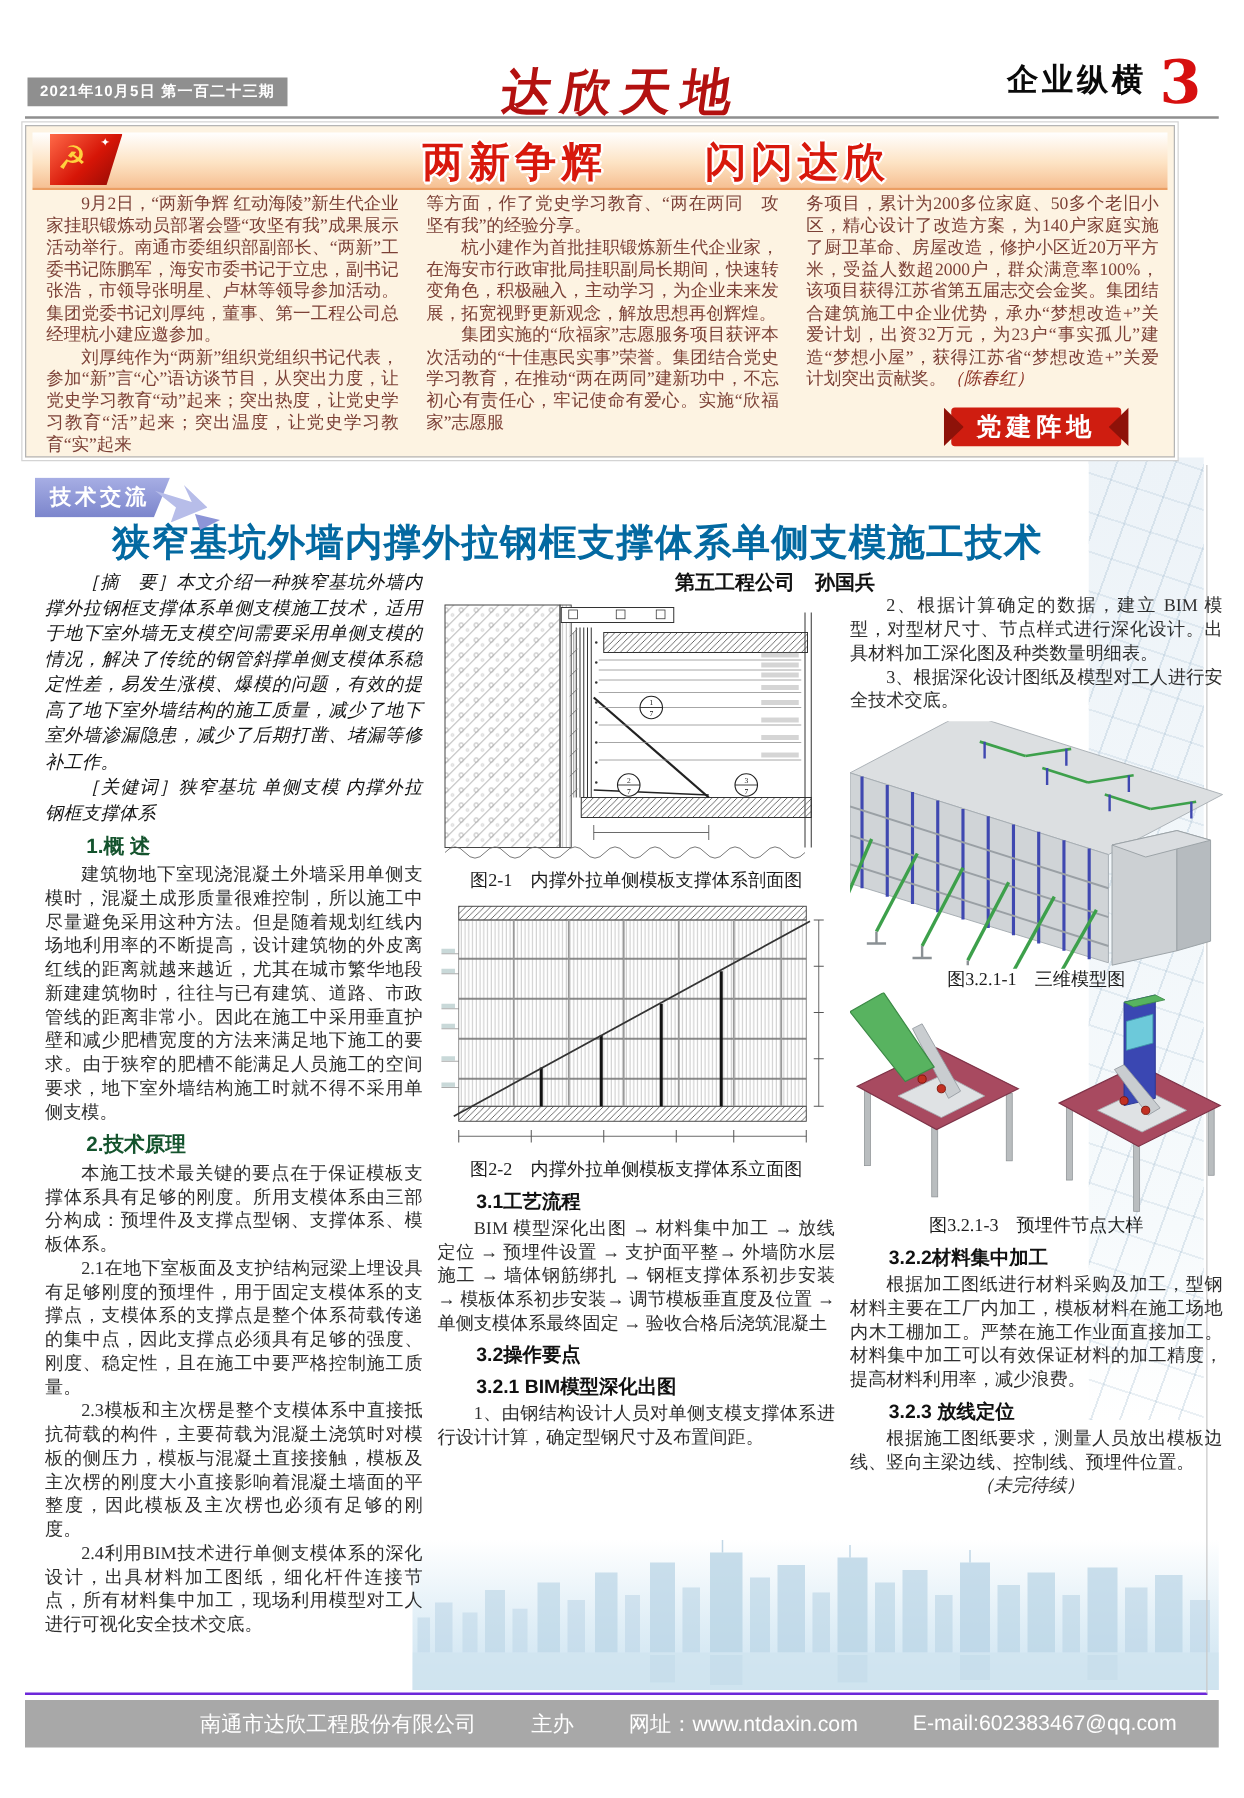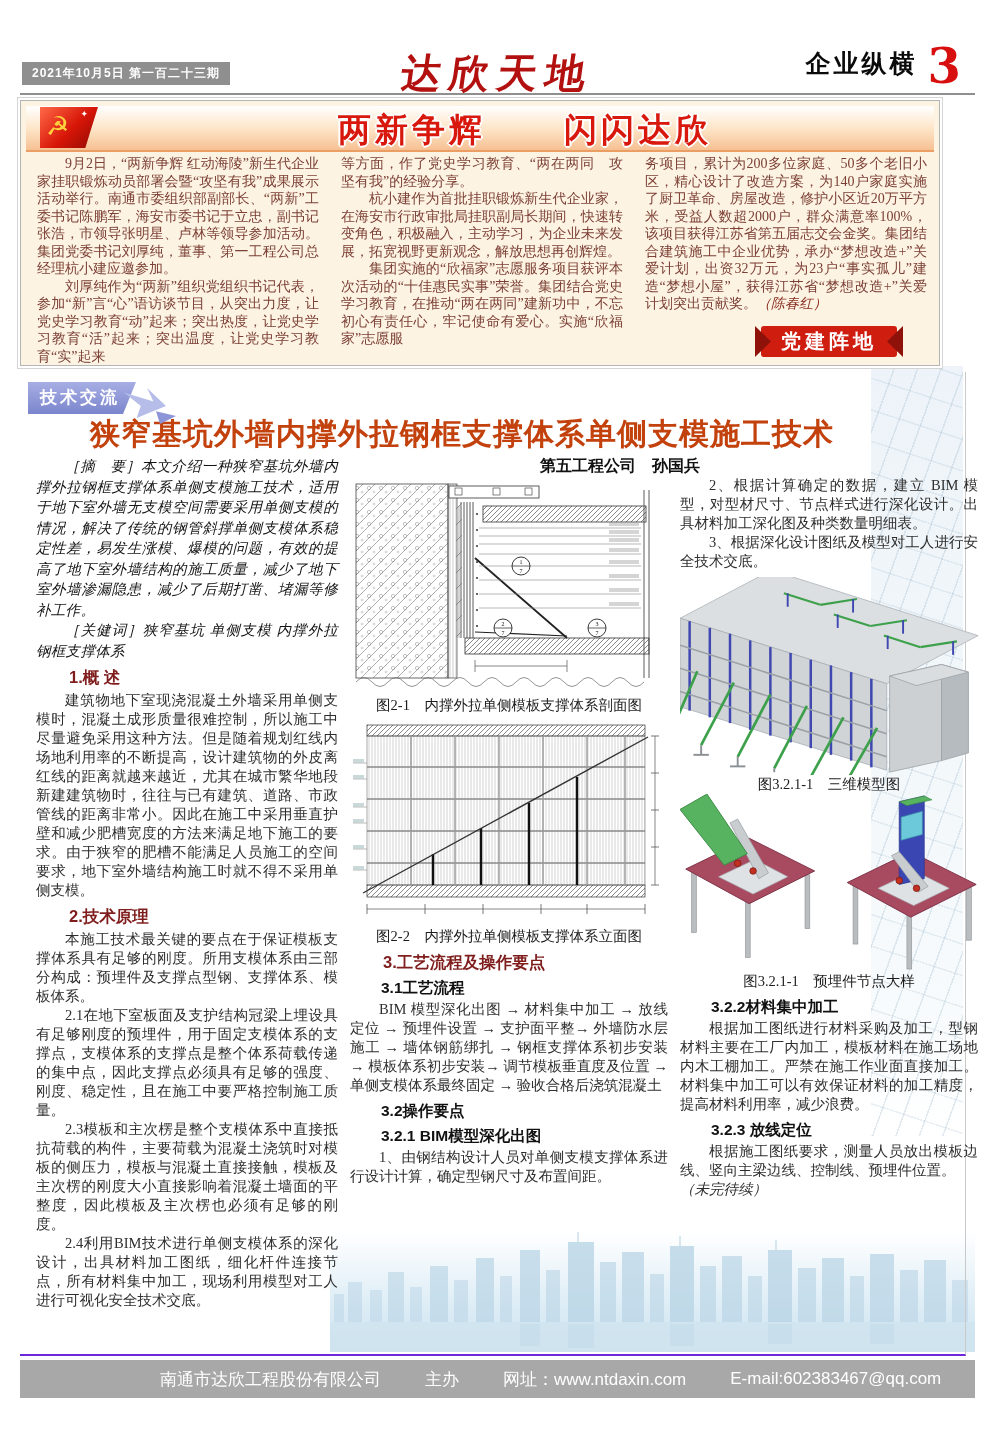--- a/index.html
+++ b/index.html
@@ -55,36 +55,36 @@
   .tech-tag{position:absolute;left:8px;top:10px;z-index:3;}
   .tech-tag .ribbon{display:inline-block;background:linear-gradient(180deg,#a7aee4,#7b85cc);
         color:#fff;font-family:"Liberation Sans",sans-serif;font-weight:bold;font-size:17px;
         letter-spacing:3px;padding:4px 16px 5px 12px;clip-path:polygon(0 0,100% 0,88% 100%,0 100%);}
   .tech-tag .arrow1{position:absolute;left:96px;top:6px;width:42px;height:30px;background:#b7bde9;
         clip-path:polygon(0 15%,70% 45%,55% 0,100% 60%,30% 100%,40% 60%);}
   .tech-tag .arrow2{position:absolute;left:128px;top:26px;width:20px;height:16px;background:#8d95d8;
         clip-path:polygon(0 20%,100% 50%,20% 100%);}
   .tech-title{position:absolute;left:70px;right:140px;top:42px;text-align:center;z-index:2;
               font-family:"Liberation Sans",sans-serif;font-weight:bold;font-size:30px;
-              color:#c2410c;letter-spacing:1px;white-space:nowrap;}
+              color:#0369a1;letter-spacing:1px;white-space:nowrap;}
   .tech-author{position:absolute;left:470px;width:260px;top:84px;text-align:center;z-index:2;
                font-weight:bold;font-size:16px;color:#111;}
   .tcol{position:absolute;z-index:2;font-size:14.5px;line-height:19px;color:#2e2e2e;text-align:justify;}
   .tcol p{margin:0;text-indent:2em;}
   .tcol1{left:16px;top:84px;width:302px;}
   .tcol2{left:330px;top:98px;width:318px;}
   .tcol3{left:660px;top:104px;width:298px;}
   .abstract,.keywords{font-style:italic;color:#141414;line-height:20.5px;letter-spacing:.3px;}
-  .h-blue{font-family:"Liberation Sans",sans-serif;font-weight:bold;color:#7f1d1d;
+  .h-blue{font-family:"Liberation Sans",sans-serif;font-weight:bold;color:#14532d;
           font-size:16.5px;margin:7px 0 4px;text-indent:2em;}
   .h-black{font-family:"Liberation Sans",sans-serif;font-weight:bold;color:#111;
            font-size:15.5px;margin:6px 0 3px;text-indent:2em;}
   .fig{display:block;margin:0 auto;}
   .fig-caption{text-align:center;font-size:14.5px;color:#1c1c1c;margin:3px 0 8px;text-indent:0 !important;}
-  .tbc{text-align:left;font-style:italic;padding-right:10px;margin-top:6px;text-indent:0 !important;}
+  .tbc{text-align:center;font-style:italic;padding-right:10px;margin-top:6px;text-indent:0 !important;}
   
   .skyline{position:absolute;left:330px;top:1232px;width:645px;height:120px;z-index:0;
            background:linear-gradient(180deg,rgba(222,238,247,0) 0%,rgba(214,233,244,.75) 55%,rgba(198,223,238,.9) 100%);}
   
   .footer{position:absolute;left:20px;top:1360px;width:955px;height:38px;background:#a8a8a8;
           color:#fff;display:flex;align-items:center;gap:44px;padding-left:140px;box-sizing:border-box;
           font-family:"Liberation Sans",sans-serif;font-size:17px;z-index:3;}
 </style>
 </head>
 <body>
@@ -302,21 +302,20 @@
           <line x1="14" y1="189" x2="14" y2="199"></line>
             <line x1="72" y1="189" x2="72" y2="199"></line>
           <line x1="130" y1="189" x2="130" y2="199"></line>
             <line x1="188" y1="189" x2="188" y2="199"></line>
           <line x1="234" y1="189" x2="234" y2="199"></line>
             <line x1="292" y1="189" x2="292" y2="199"></line>
         </g>
       </svg>
       <p class="fig-caption">图2-2　内撑外拉单侧模板支撑体系立面图</p>
 
-      <div class="h-blue">3.工艺流程及操作要点</div>
       <div class="h-black">3.1工艺流程</div>
       <p>BIM 模型深化出图 → 材料集中加工 → 放线定位 → 预埋件设置 → 支护面平整→ 外墙防水层施工 → 墙体钢筋绑扎 → 钢框支撑体系初步安装 → 模板体系初步安装→ 调节模板垂直度及位置 → 单侧支模体系最终固定 → 验收合格后浇筑混凝土</p>
       <div class="h-black">3.2操作要点</div>
       <div class="h-black">3.2.1 BIM模型深化出图</div>
       <p>1、由钢结构设计人员对单侧支模支撑体系进行设计计算，确定型钢尺寸及布置间距。</p>
     </div>
 
     <div class="tcol tcol3">
       <p>2、根据计算确定的数据，建立 BIM 模型，对型材尺寸、节点样式进行深化设计。出具材料加工深化图及种类数量明细表。</p>
       <p>3、根据深化设计图纸及模型对工人进行安全技术交底。</p>
@@ -397,21 +396,21 @@
           <polygon points="8,92 74,60 142,94 74,128" fill="#a84a60" stroke="#7d3247" stroke-width="1"></polygon>
           <polygon points="40,98 78,80 114,98 77,116" fill="#dfe2e4" stroke="#a7adb1" stroke-width="0.7"></polygon>
           <polygon points="62,8 88,2 88,88 62,94" fill="#3a47b2" stroke="#2b3693" stroke-width="0.8"></polygon>
           <polygon points="64,24 86,18 86,42 64,48" fill="#6cc9da" stroke="#3f98aa" stroke-width="0.7"></polygon>
           <polygon points="62,8 88,2 96,6 70,12" fill="#57b35f" stroke="#3c8a46" stroke-width="0.7"></polygon>
           <polygon points="54,64 62,60 92,96 82,102" fill="#c9cdd0" stroke="#93999e" stroke-width="0.7"></polygon>
           <circle cx="62" cy="90" r="3.4" fill="#c23022" stroke="#7e170d" stroke-width="0.8"></circle>
           <circle cx="80" cy="98" r="3.4" fill="#c23022" stroke="#7e170d" stroke-width="0.8"></circle>
         </g>
       </svg>
-      <p class="fig-caption">图3.2.1-1　预埋件节点大样</p>
+      <p class="fig-caption">图3.2.1-3　预埋件节点大样</p>
 
       <div class="h-black">3.2.2材料集中加工</div>
       <p>根据加工图纸进行材料采购及加工，型钢材料主要在工厂内加工，模板材料在施工场地内木工棚加工。严禁在施工作业面直接加工。材料集中加工可以有效保证材料的加工精度，提高材料利用率，减少浪费。</p>
       <div class="h-black">3.2.3 放线定位</div>
       <p>根据施工图纸要求，测量人员放出模板边线、竖向主梁边线、控制线、预埋件位置。</p>
       <p class="tbc">（未完待续）</p>
     </div>
   </div>
 
   <div class="skyline">

